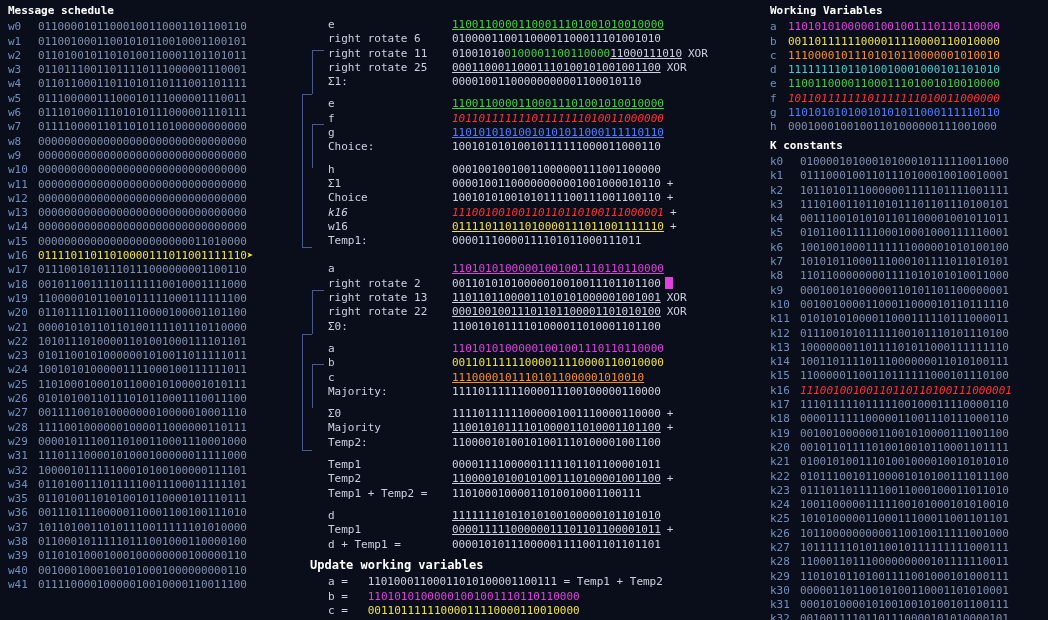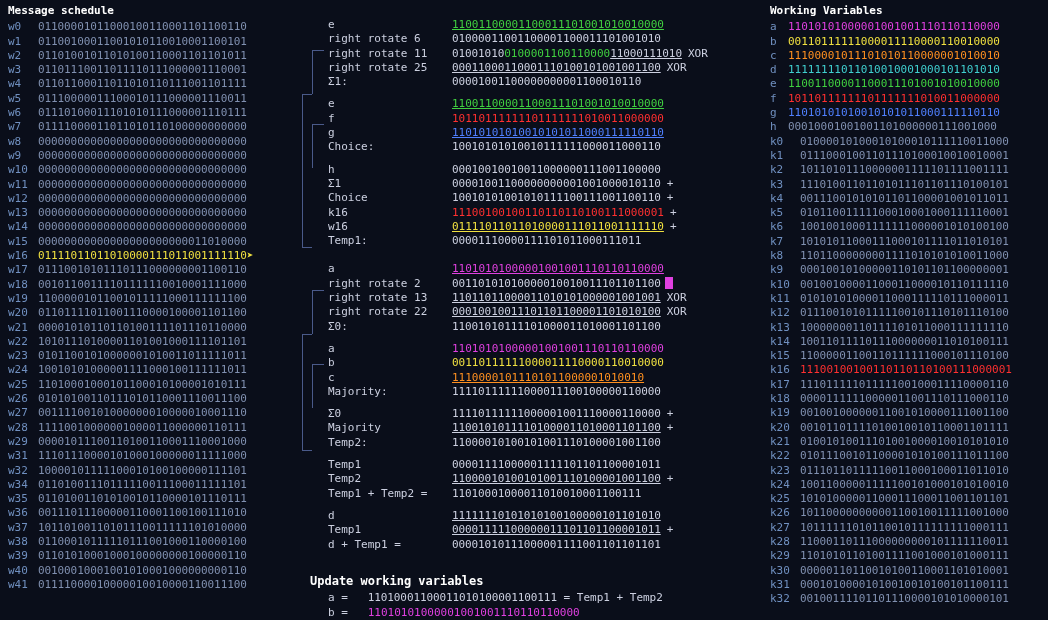--- a/index.html
+++ b/index.html
@@ -25,21 +25,21 @@
     color: #ffffff;
     font-weight: bold;
     font-size: 11px;
     margin-bottom: 2px;
   }
   .row { white-space: nowrap; display: flex; }
   .lbl { display: inline-block; width: 30px; color: #7090c0; }
   .lbl-k { display: inline-block; width: 30px; color: #7090c0; }
   .lbl-v { display: inline-block; width: 18px; color: #7090c0; }
   .bits { color: #8090b0; letter-spacing: -0.1px; }
-  .bits-red { color: #ff3030; }
+  .bits-red { color: #ff3030; font-style: italic; }
   .bits-yellow { color: #f0e040; }
   .bits-green { color: #40d040; }
   .bits-magenta { color: #e040e0; }
   .bits-orange { color: #ff9020; }
   .bits-blue { color: #5080ff; }
   .bits-cyan { color: #40d0d0; }
   .hl { color: #f0e040; }
   .arrow { color: #f0e040; }
   .mid-row { display: flex; white-space: nowrap; }
   .mid-lbl { display: inline-block; width: 124px; color: #ccd0e0; }
@@ -58,21 +58,21 @@
     height: 12px;
     background: #e040e0;
     vertical-align: middle;
     margin-left: 4px;
   }
   .underline { text-decoration: underline; }
   .heading2 {
     color: #ffffff;
     font-weight: bold;
     font-size: 12px;
-    margin-top: 22px;
+    margin-top: 6px;
     margin-bottom: 2px;
   }
   .upd-row { white-space: nowrap; }
   .upd-lbl { color: #ccd0e0; }
 </style>
 </head>
 <body>
 
 <div class="col col-w">
   <div class="heading">Message schedule</div>
@@ -482,20 +482,21 @@
       </div>
       <div class="row">
         <span class="lbl-v">g</span>
         <span class="bits-blue">11010101010010101011000111110110</span>
       </div>
       <div class="row">
         <span class="lbl-v">h</span>
         <span class="bits">00010001001001101000000111001000</span>
       </div>
     </div>
+  <div class="heading" style="margin-top:4px">K constants</div>
   <div id="kc-list">
       <div class="row">
         <span class="lbl-k">k0</span>
         <span class="bits">01000010100010100010111110011000</span>
       </div>
       <div class="row">
         <span class="lbl-k">k1</span>
         <span class="bits">01110001001101110100010010010001</span>
       </div>
       <div class="row">

